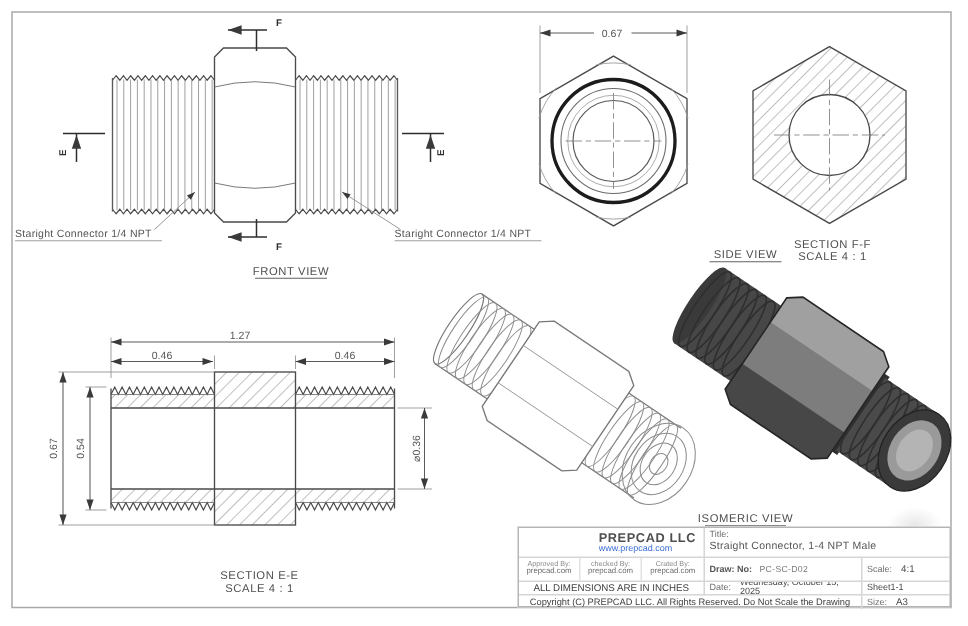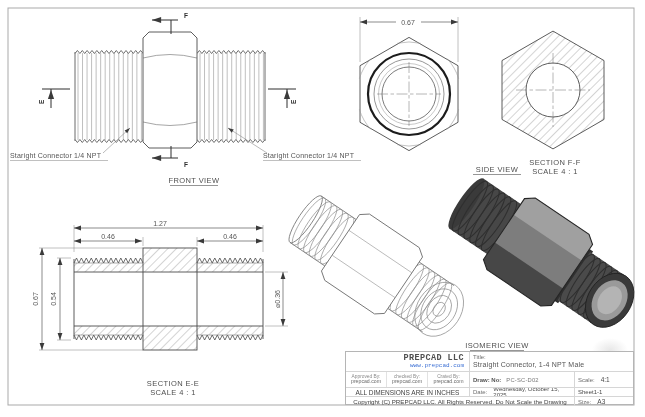--- a/index.html
+++ b/index.html
@@ -10,21 +10,21 @@
   .dim{font-size:7px;fill:#555;}
   .mk{font-size:6.5px;fill:#2e2e2e;font-weight:bold;}
   .callout{font-size:7px;fill:#555;letter-spacing:.2px;}
   .thin{stroke:#8c8c8c;stroke-width:.55;}
   
   #tblock{position:absolute;left:345px;top:351px;width:289px;height:54px;
           display:grid;grid-template-columns:124px 105px 58px;grid-template-rows:20px 16px 9px 9px;
           border:1px solid #b5b5b5;background:#fff;box-sizing:border-box;color:#4a4a4a;}
   .cell{display:flex;align-items:center;padding:0 3px;overflow:hidden;box-sizing:border-box;}
   .bR{border-right:1px solid #d6d6d6;} .bB{border-bottom:1px solid #d6d6d6;}
-  .brandwrap{margin-left:auto;text-align:right;padding-right:2px;line-height:1.05;font-family:Liberation Mono, monospace;}
+  .brandwrap{margin-left:auto;text-align:left;padding-right:2px;line-height:1.05;}
   .brand{font-size:8.5px;font-weight:bold;color:#4f4f4f;letter-spacing:.4px;}
   .site{font-size:6px;color:#3b6fd4;}
   .lbl{font-size:6px;color:#6e6e6e;}
   .val{font-size:6.5px;color:#4a4a4a;}
   .titlecell{flex-direction:column;align-items:flex-start;justify-content:center;line-height:1.15;}
   .titleval{font-size:7px;color:#555;letter-spacing:.2px;}
   .minigrid{display:grid;grid-template-columns:1fr 1fr 1fr;width:100%;height:100%;}
   .mini{display:flex;flex-direction:column;align-items:center;justify-content:center;
         line-height:1.1;border-right:1px solid #e2e2e2;}
   .mini:last-child{border-right:none;}

